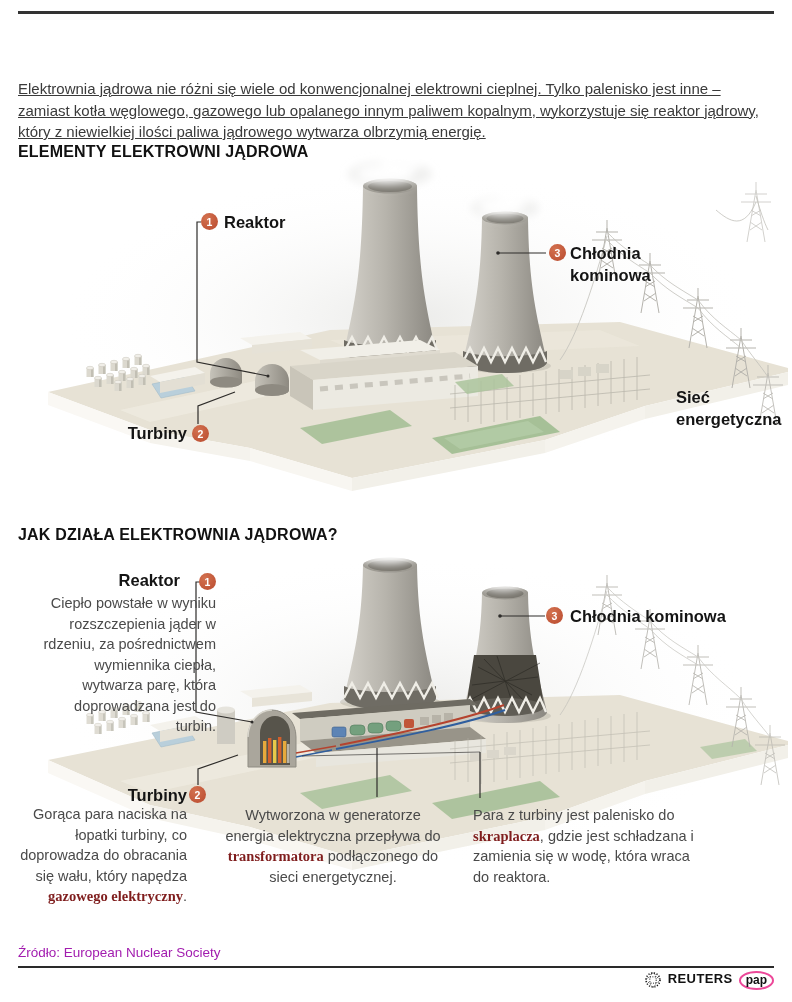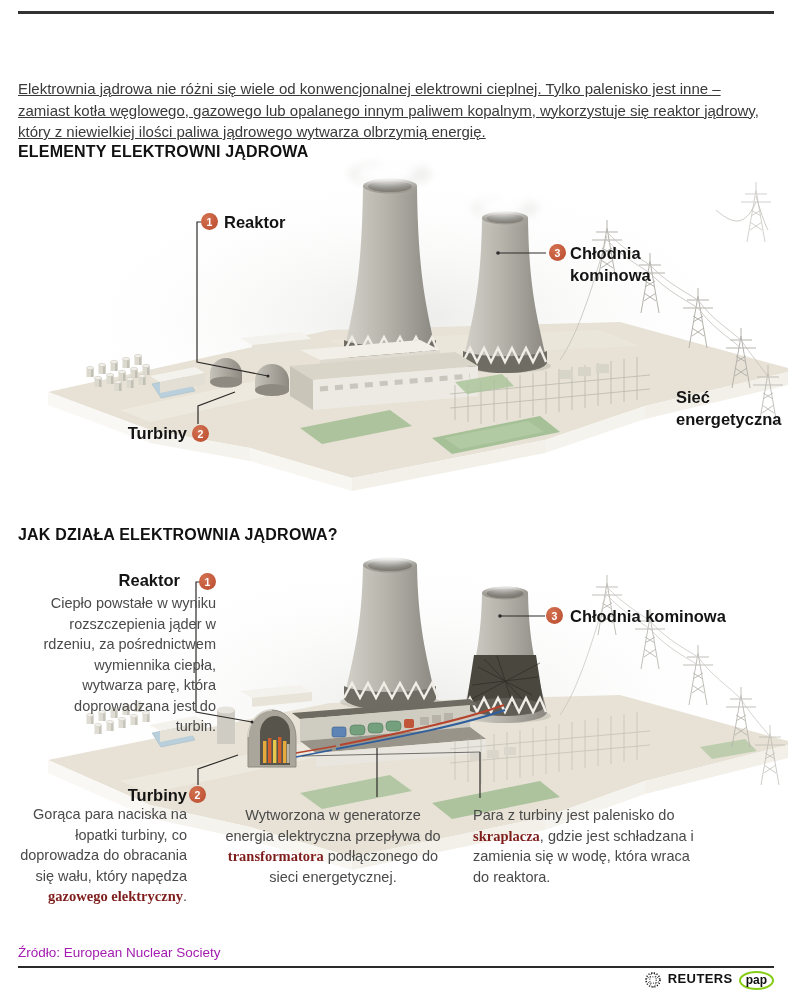--- a/index.html
+++ b/index.html
@@ -38,21 +38,21 @@
   .t-turbiny2{left:100px;top:785px;width:87px;}
   .p-turbiny2{left:6px;top:804px;width:181px;}
   .b-s2-2{left:189px;top:786px;}
   .p-transf{left:224px;top:805px;width:218px;}
   .p-skrap{left:473px;top:805px;width:232px;}
   
   .src{left:18px;top:945px;font-size:13.5px;color:#a21caf;}
   .foot-rule{left:18px;top:966px;width:756px;height:2px;background:#2a2a2a;}
   .logos{right:18px;top:971px;display:flex;align-items:flex-start;gap:6px;}
   .reuters-word{font-size:13px;font-weight:800;letter-spacing:.4px;color:#111;}
-  .pap-oval{border:2px solid #84cc16;border-radius:50%;padding:0 5px;height:15px;display:flex;
+  .pap-oval{border:2px solid #ec4899;border-radius:50%;padding:0 5px;height:15px;display:flex;
             align-items:center;font-size:12px;font-weight:800;color:#111;line-height:15px;}
 </style>
 </head>
 <body>
 
 <div class="page">
 
   <div class="abs top-rule"></div>
   <p class="abs intro">Elektrownia jądrowa nie różni się wiele od konwencjonalnej elektrowni cieplnej. Tylko palenisko jest inne – zamiast kotła węglowego, gazowego lub opalanego innym paliwem kopalnym, wykorzystuje się reaktor jądrowy, który z niewielkiej ilości paliwa jądrowego wytwarza olbrzymią energię.</p>
   <div class="abs sec-head s1-head">ELEMENTY ELEKTROWNI JĄDROWA</div>

